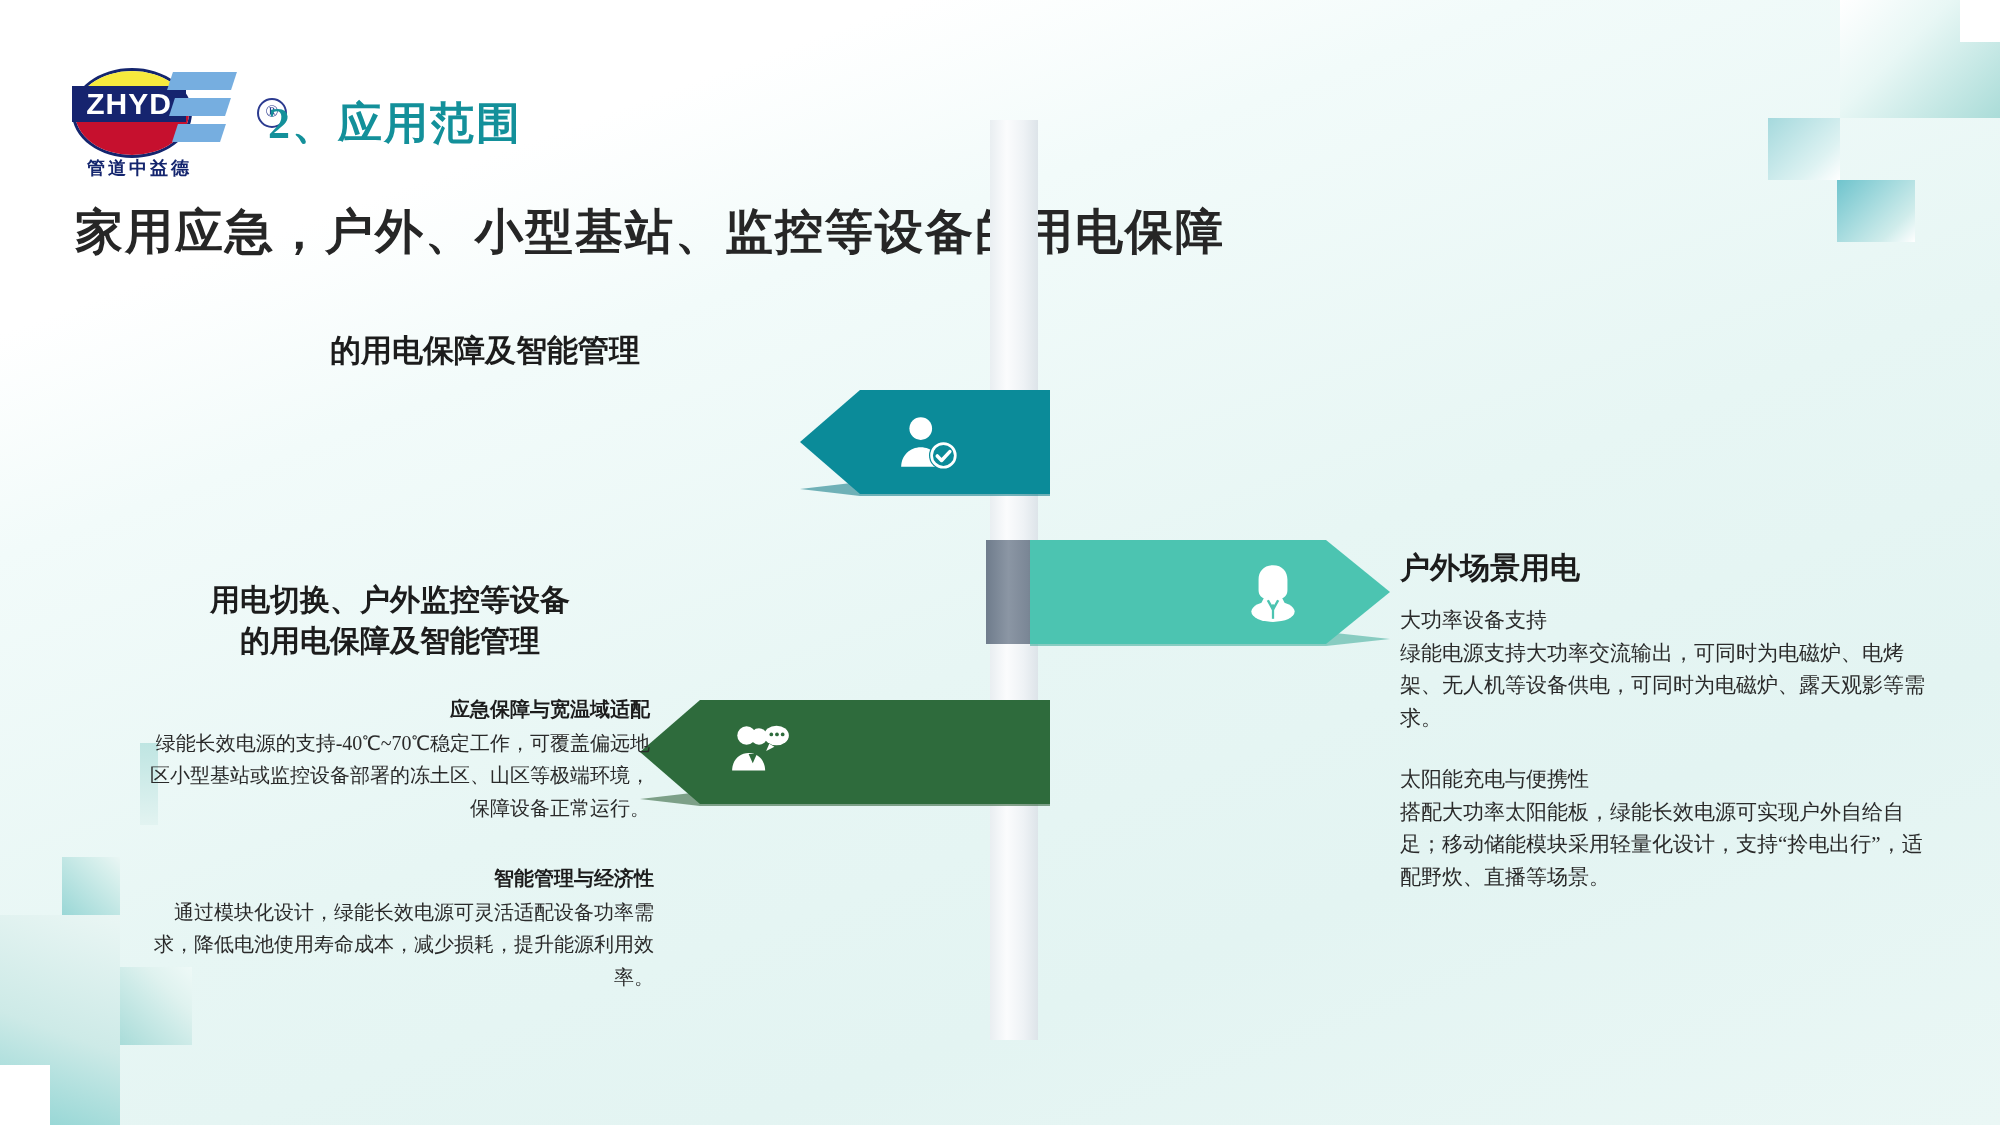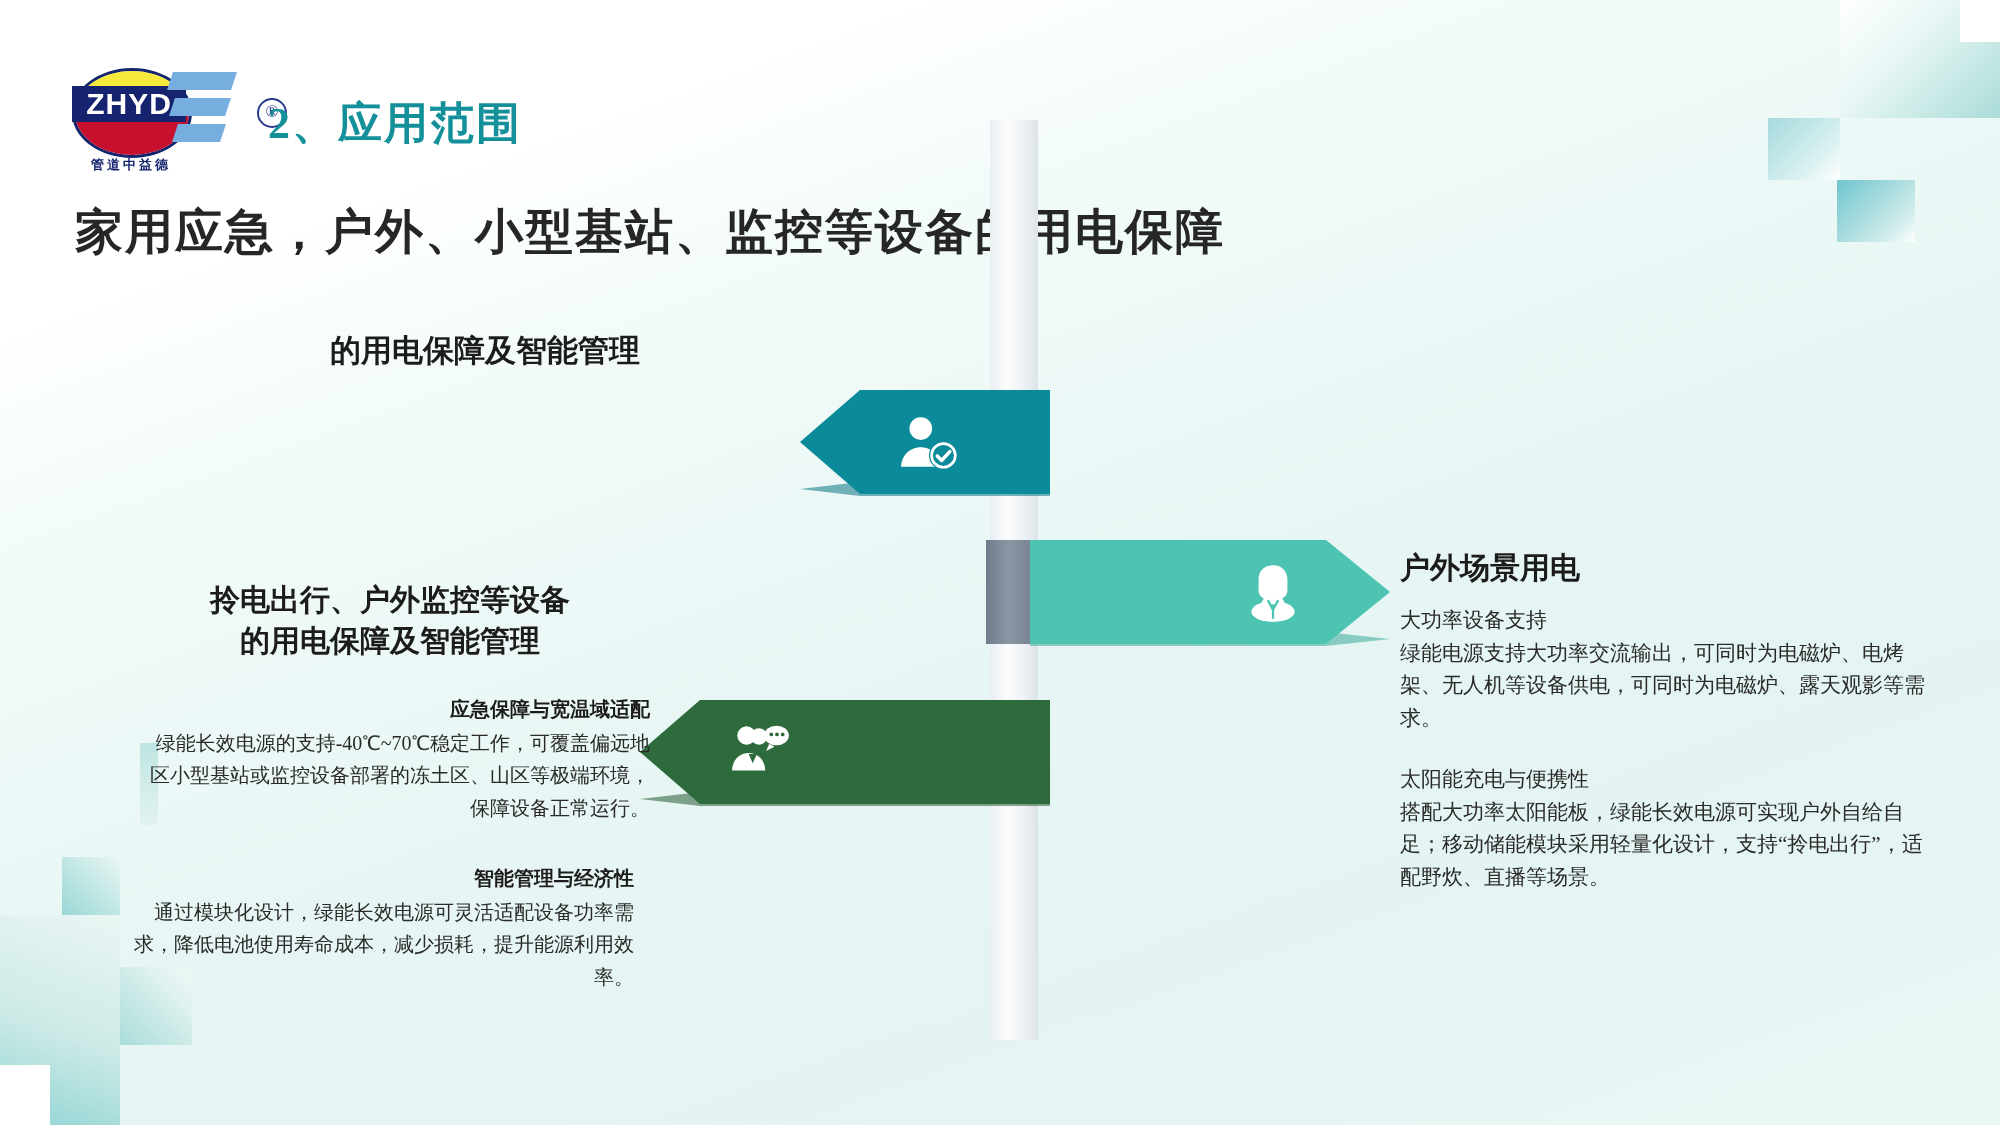--- a/index.html
+++ b/index.html
@@ -34,22 +34,22 @@
   #logo .band{position:absolute;left:0;top:26px;width:114px;height:36px;background:#16246f;}
   #logo .zhyd{position:absolute;left:0;top:26px;width:114px;height:36px;line-height:36px;text-align:center;
       font-family:"Liberation Sans",sans-serif;font-weight:bold;font-size:30px;color:#ffffff;letter-spacing:1px;
       text-shadow:1px 1px 0 #16246f;}
   #logo .st{position:absolute;background:#76aee0;}
   #logo .s1{left:98px;top:12px;width:64px;height:18px;transform:skewX(-18deg);}
   #logo .s2{left:100px;top:38px;width:56px;height:18px;transform:skewX(-18deg);}
   #logo .s3{left:103px;top:64px;width:48px;height:18px;transform:skewX(-18deg);}
   #logo .reg{position:absolute;left:185px;top:38px;width:26px;height:26px;border:2px solid #2b3a8f;border-radius:50%;
       color:#2b3a8f;font-family:"Liberation Serif",serif;font-size:17px;text-align:center;line-height:24px;}
-  #logo .cn{position:absolute;left:-2px;top:96px;width:122px;text-align:center;
-      font-family:Liberation Sans, sans-serif;font-size:13px;font-weight:bold;color:#14256e;letter-spacing:3px;}
+  #logo .cn{position:absolute;left:-2px;top:96px;width:122px;text-align:right;
+      font-family:Liberation Sans, sans-serif;font-size:18px;font-weight:bold;color:#14256e;letter-spacing:3px;}
   #sectionTitle{position:absolute;left:240px;top:82px;font-size:44px;font-weight:bold;color:#13909a;
       font-family:"Liberation Serif",serif;letter-spacing:2px;}
   #mainTitle{position:absolute;left:0;top:200px;width:1300px;text-align:center;
       font-size:48px;font-weight:bold;color:#262626;font-family:"Liberation Serif",serif;letter-spacing:2px;}
 
   
   #post{position:absolute;left:990px;top:120px;width:48px;height:920px;
       background:linear-gradient(90deg,#e9eef1 0%,#fbfcfd 35%,#eef2f5 70%,#dde4e9 100%);}
   .collar{position:absolute;left:986px;width:56px;height:104px;
       background:linear-gradient(90deg,#6f7c8c 0%,#8b96a4 40%,#7b8796 75%,#64707f 100%);}
@@ -87,21 +87,21 @@
   #b1 .h{font-size:31px;text-align:center;margin-bottom:22px;}
   #b1 .p{font-size:21px;line-height:1.65;}
 
   #b2{left:140px;top:580px;width:500px;text-align:center;}
   #b2 .h{font-size:30px;line-height:1.35;}
 
   #b3{left:140px;top:696px;width:510px;text-align:right;}
   #b3 .h{font-size:20px;margin-bottom:4px;}
   #b3 .p{font-size:20px;line-height:1.62;}
 
-  #b4{left:124px;top:865px;width:510px;text-align:right;}
+  #b4{left:144px;top:865px;width:510px;text-align:right;}
   #b4 .h{font-size:20px;margin-bottom:4px;}
   #b4 .p{font-size:20px;line-height:1.62;}
 
   #b5{left:1400px;top:548px;width:540px;text-align:left;}
   #b5 .h{font-size:30px;margin-bottom:16px;}
   #b5 .sh{font-size:21px;line-height:1.5;}
   #b5 .p{font-size:21px;line-height:1.55;}
   #b5 .gap{height:30px;}
 </style>
 </head>
@@ -186,21 +186,21 @@
         <circle cx="53" cy="15" r="1.8" fill="#2e6b3c"></circle>
       </svg>
     </div>
   </div>
 
   <div class="blk" id="b1">
     <div class="h hd-dark">的用电保障及智能管理</div>
   </div>
 
   <div class="blk" id="b2">
-    <div class="h hd-dark">拎电出行、户外监控等设备</div>
+    <div class="h hd-dark">用电切换、户外监控等设备</div>
     <div class="h hd-dark">的用电保障及智能管理</div>
   </div>
 
   <div class="blk" id="b3">
     <div class="h hd-dark">应急保障与宽温域适配</div>
     <div class="p body-t">绿能长效电源的支持-40℃~70℃稳定工作，可覆盖偏远地区小型基站或监控设备部署的冻土区、山区等极端环境，保障设备正常运行。</div>
   </div>
 
   <div class="blk" id="b4">
     <div class="h hd-dark">智能管理与经济性</div>

